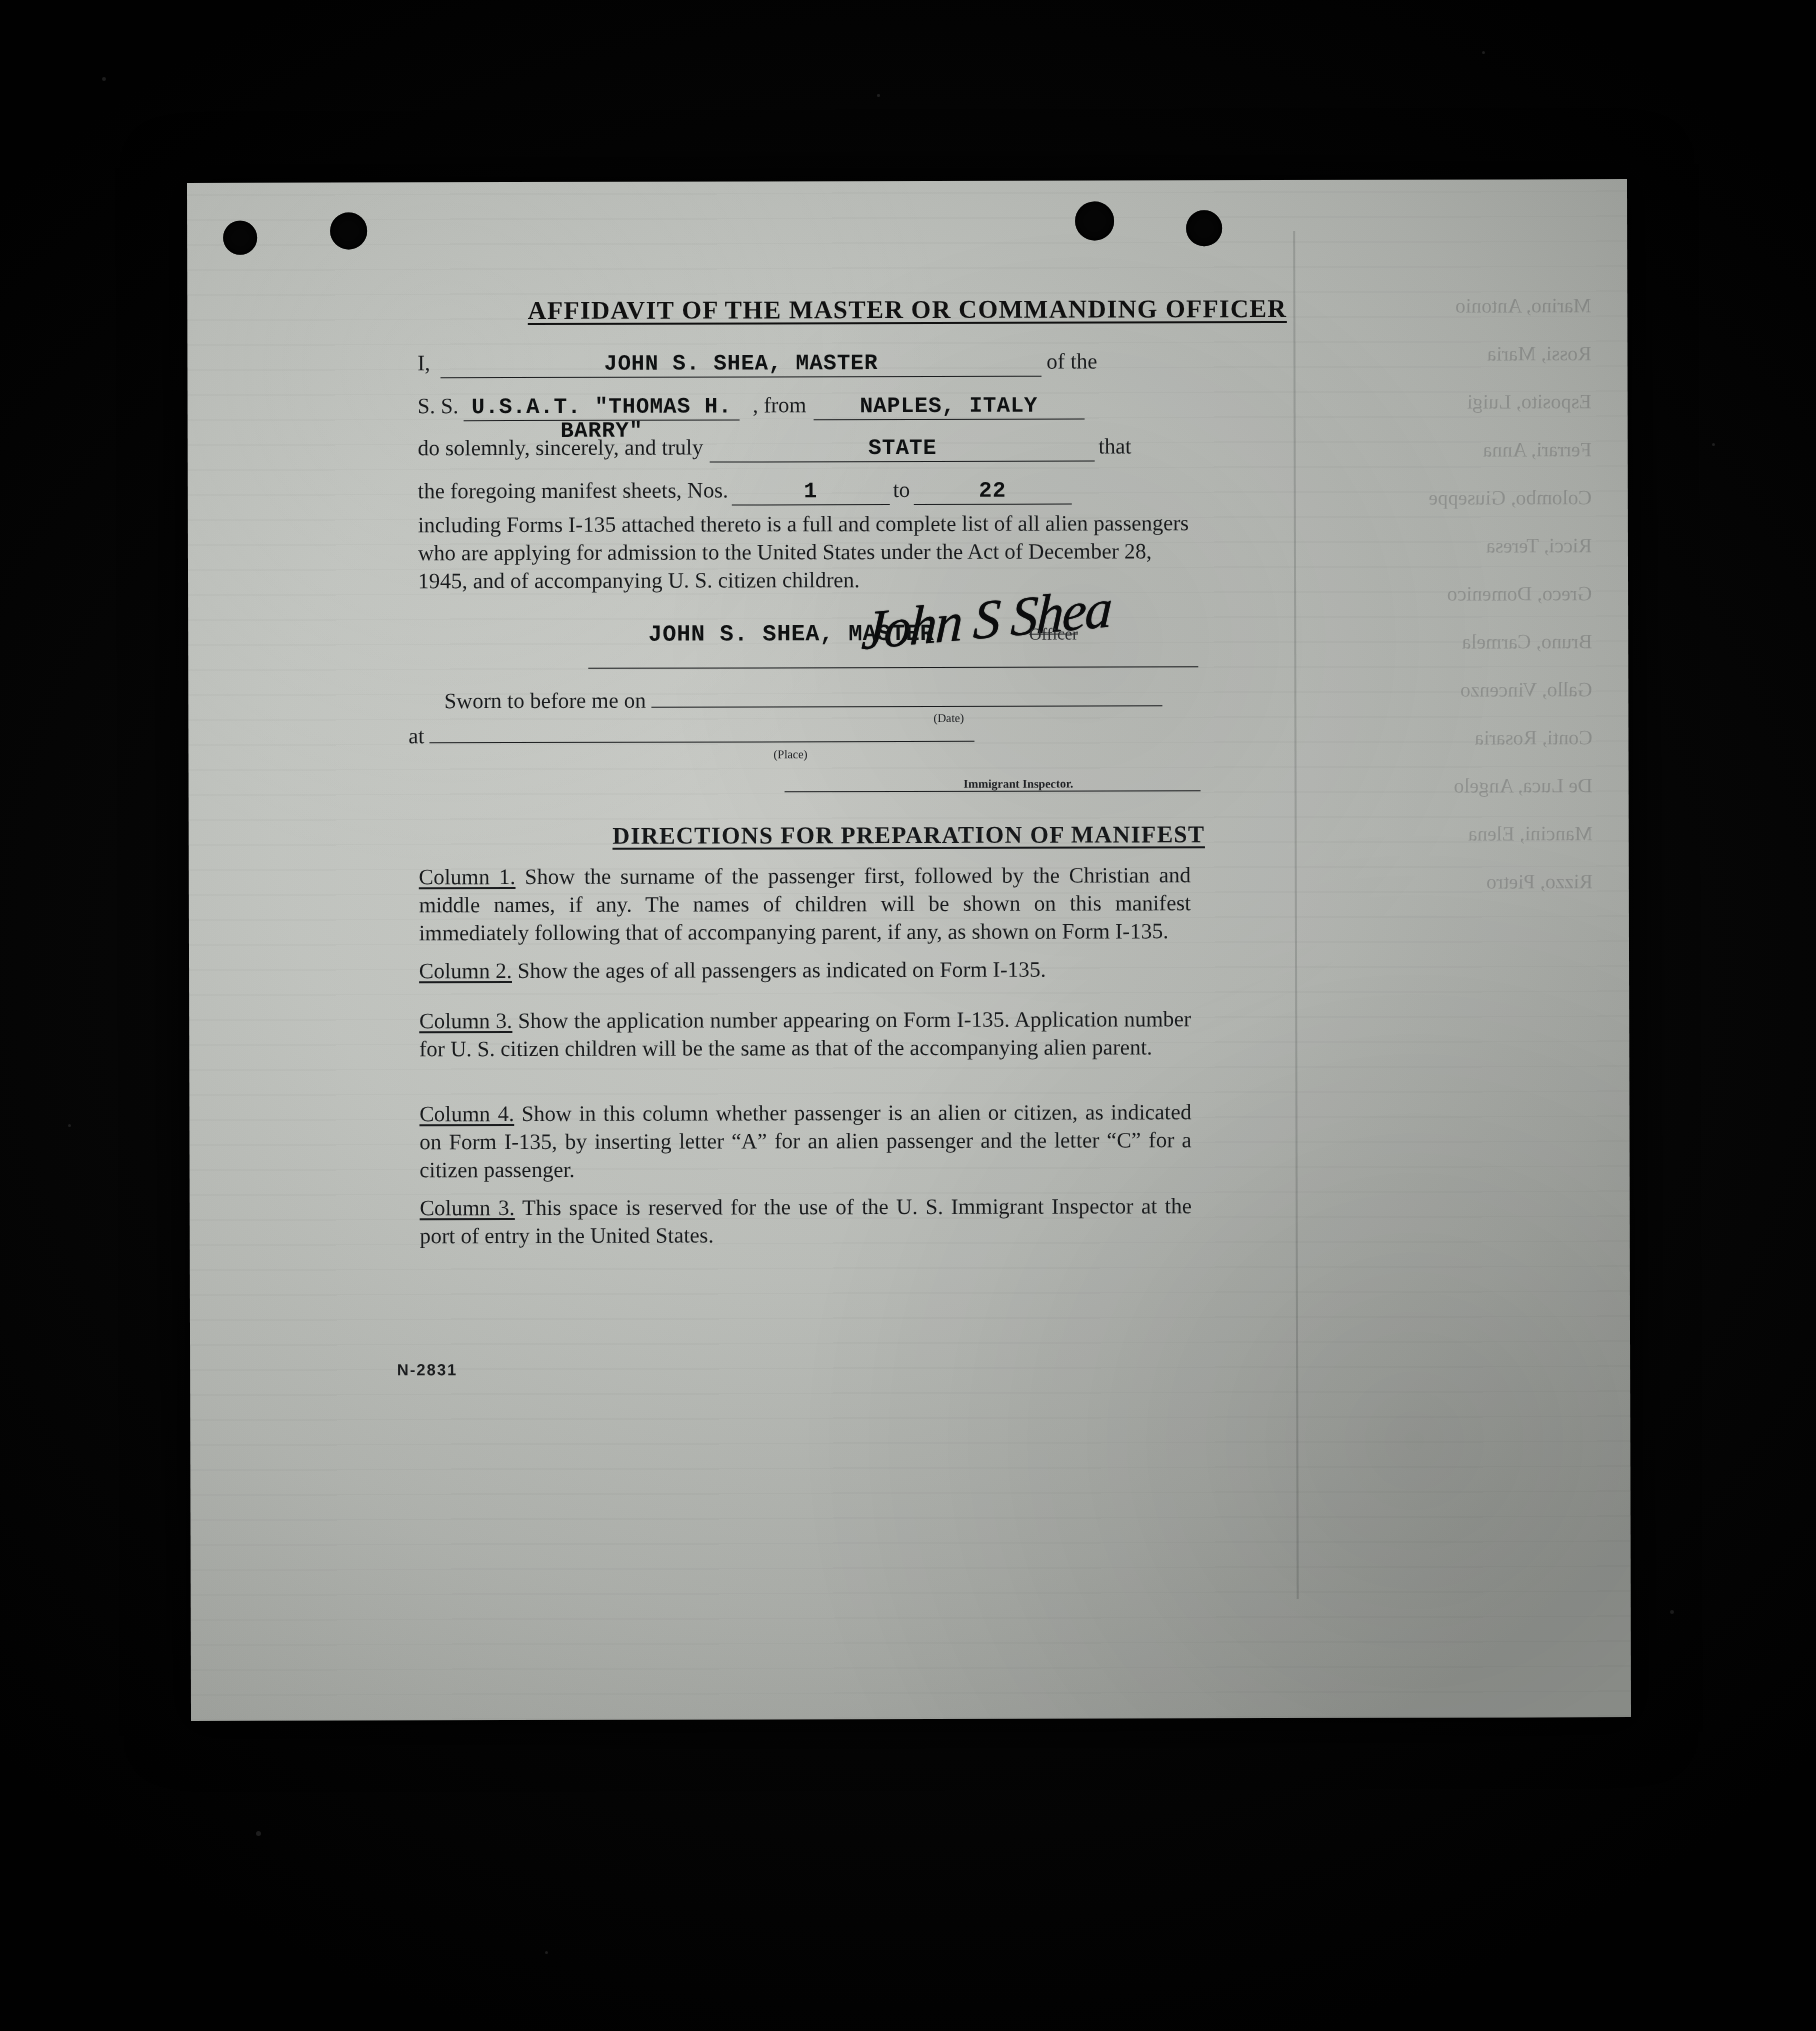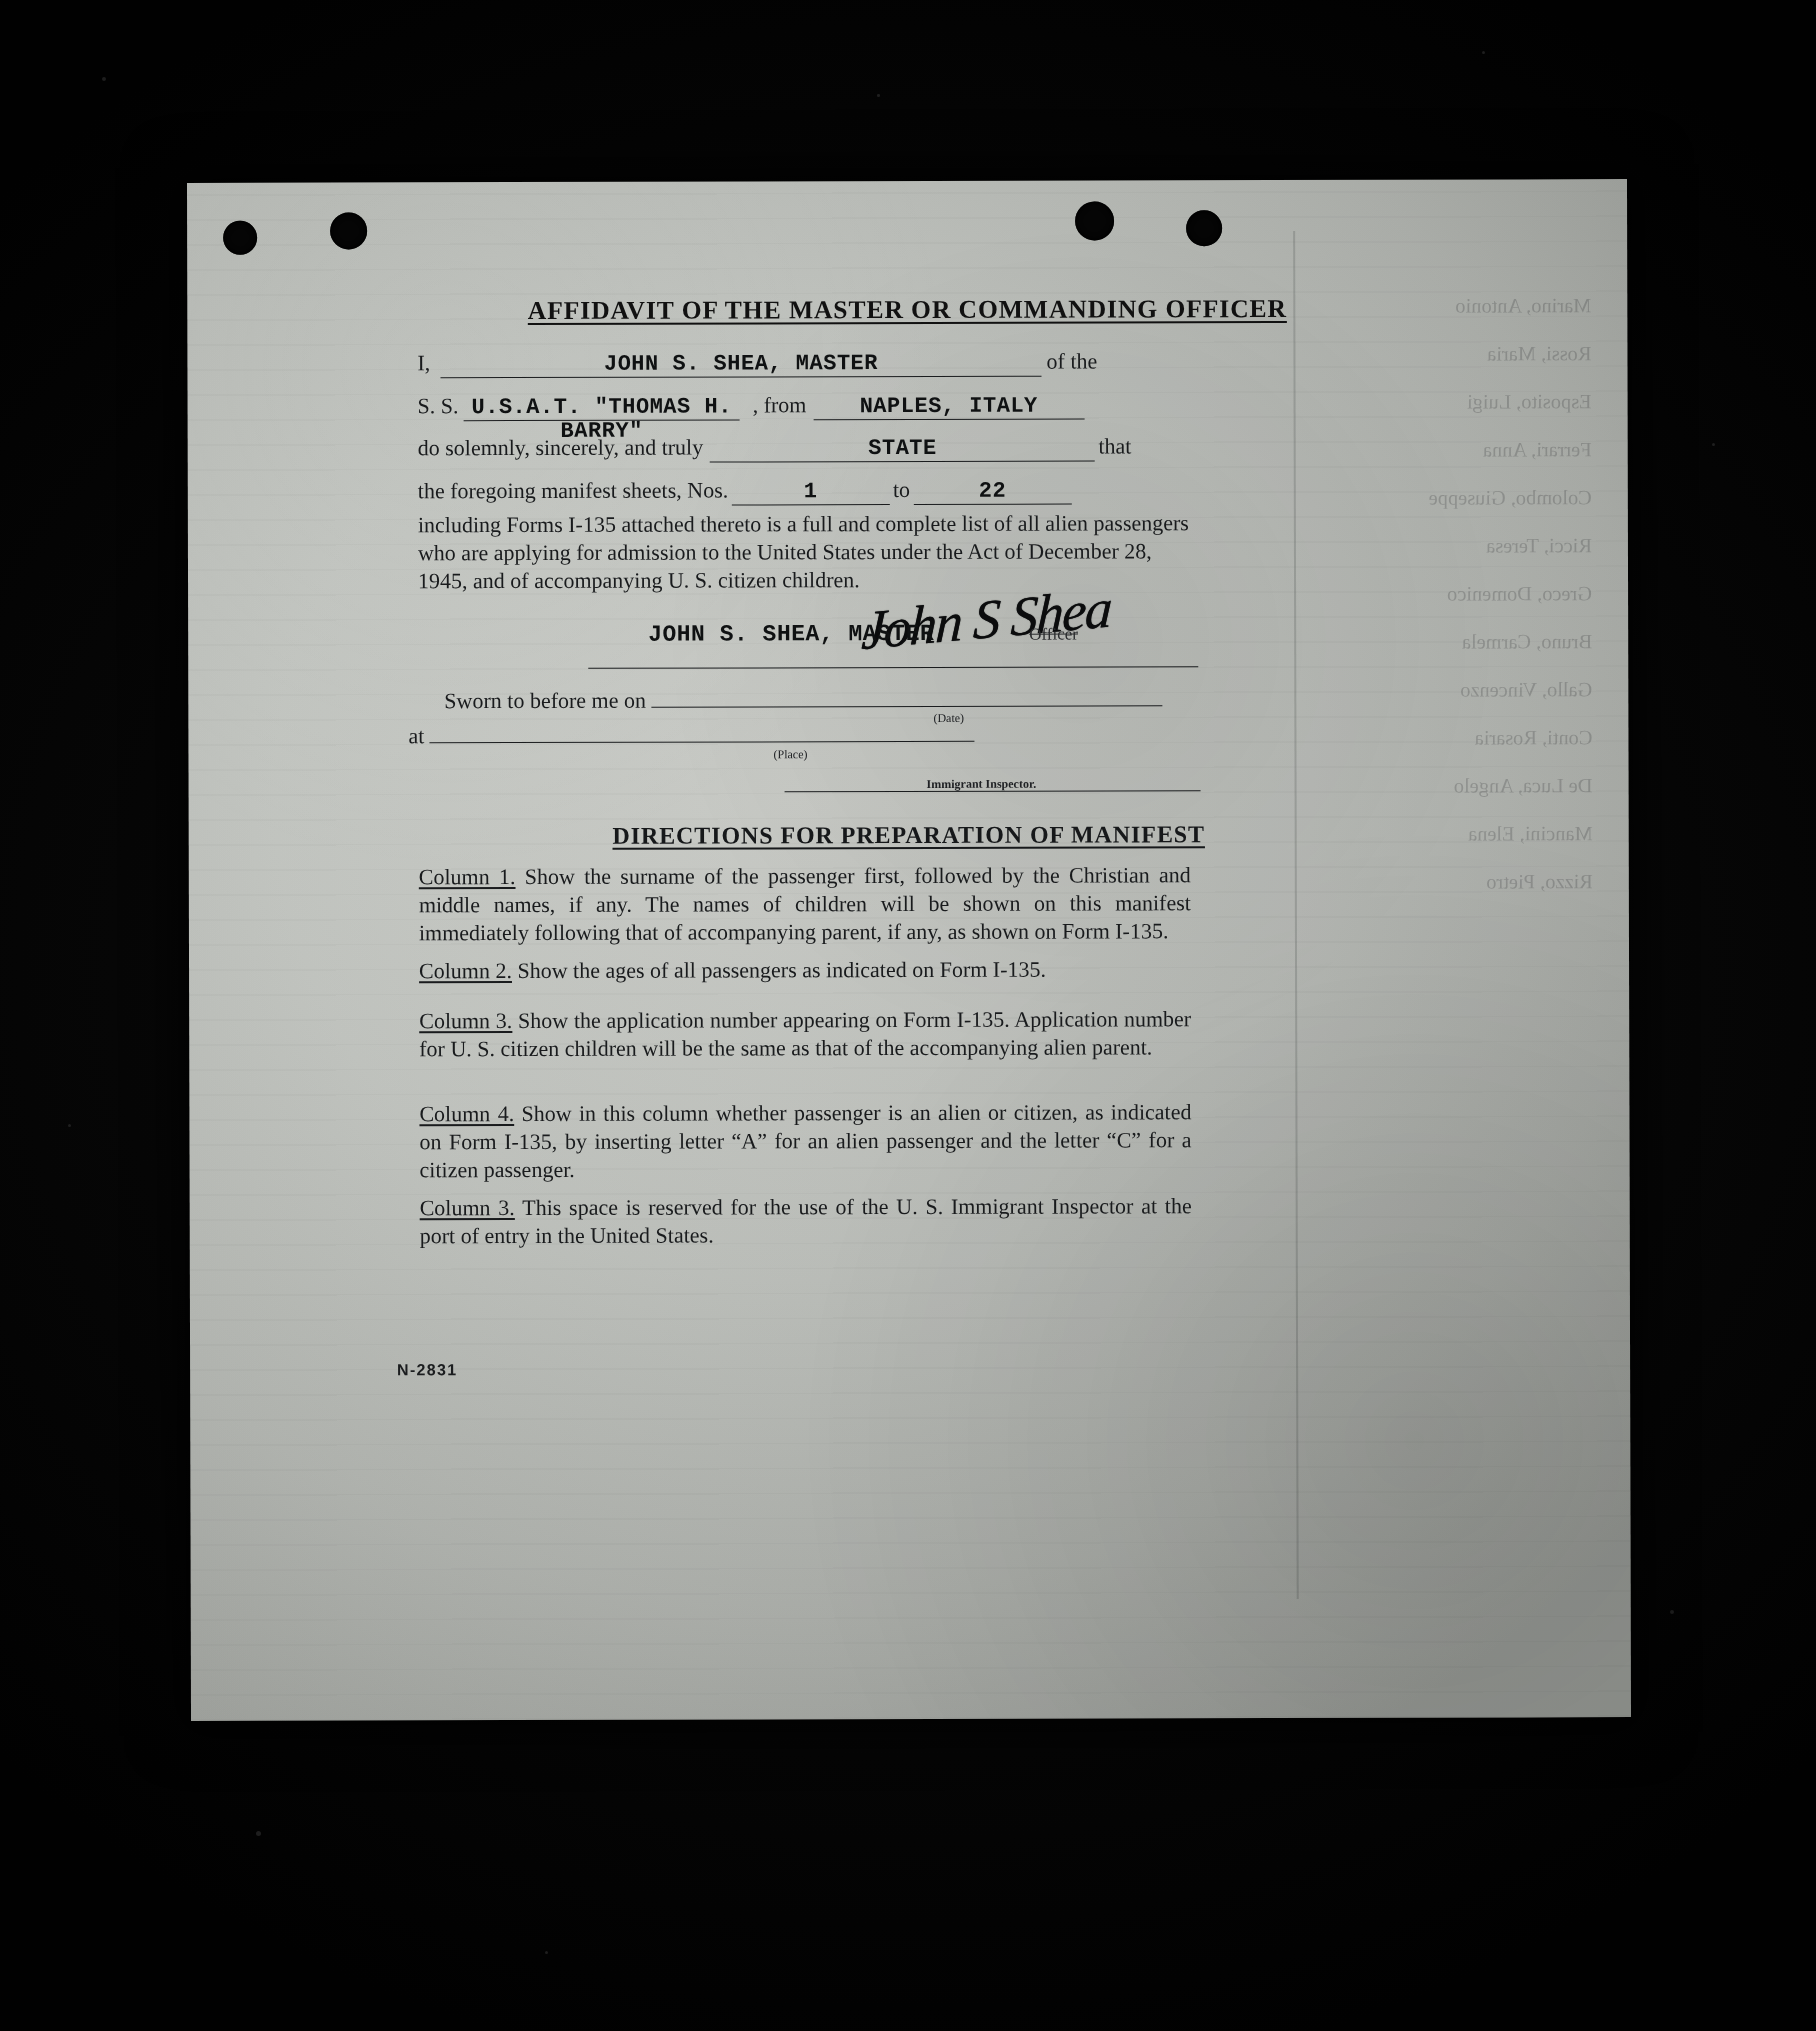--- a/index.html
+++ b/index.html
@@ -286,21 +286,21 @@
 
     <div class="row body-text" style="left:220px; top:538px; width:750px;">
       <span>at</span>
       <span class="rule" style="width:545px; margin-left:5.1px;"></span>
     </div>
     <div class="small-label" style="position:absolute; left:549px; top:566px;margin-left:36px;">(Place)</div>
 
     <div class="row" style="left:596px; top:588px;">
       <span class="rule" style="width:416px;"></span>
     </div>
-    <div class="small-label" style="position:absolute; left:738px; top:596px; font-weight:bold;">Immigrant Inspector.</div>
+    <div class="small-label" style="position:absolute; left:775px; top:596px; font-weight:bold;">Immigrant Inspector.</div>
 
     <div class="section-title" style="top:641px;">DIRECTIONS FOR PREPARATION OF MANIFEST</div>
 
     <div class="para" style="top:681px;">
       <u>Column 1.</u><span> Show the surname of the passenger first, followed by the Christian and middle names, if any.  The names of children will be shown on this manifest immediately following that of accompanying parent, if any, as shown on Form I-135.</span>
     </div>
 
     <div class="para" style="top:775px;">
       <u>Column 2.</u><span>  Show the ages of all passengers as indicated on Form I-135.</span>
     </div>

